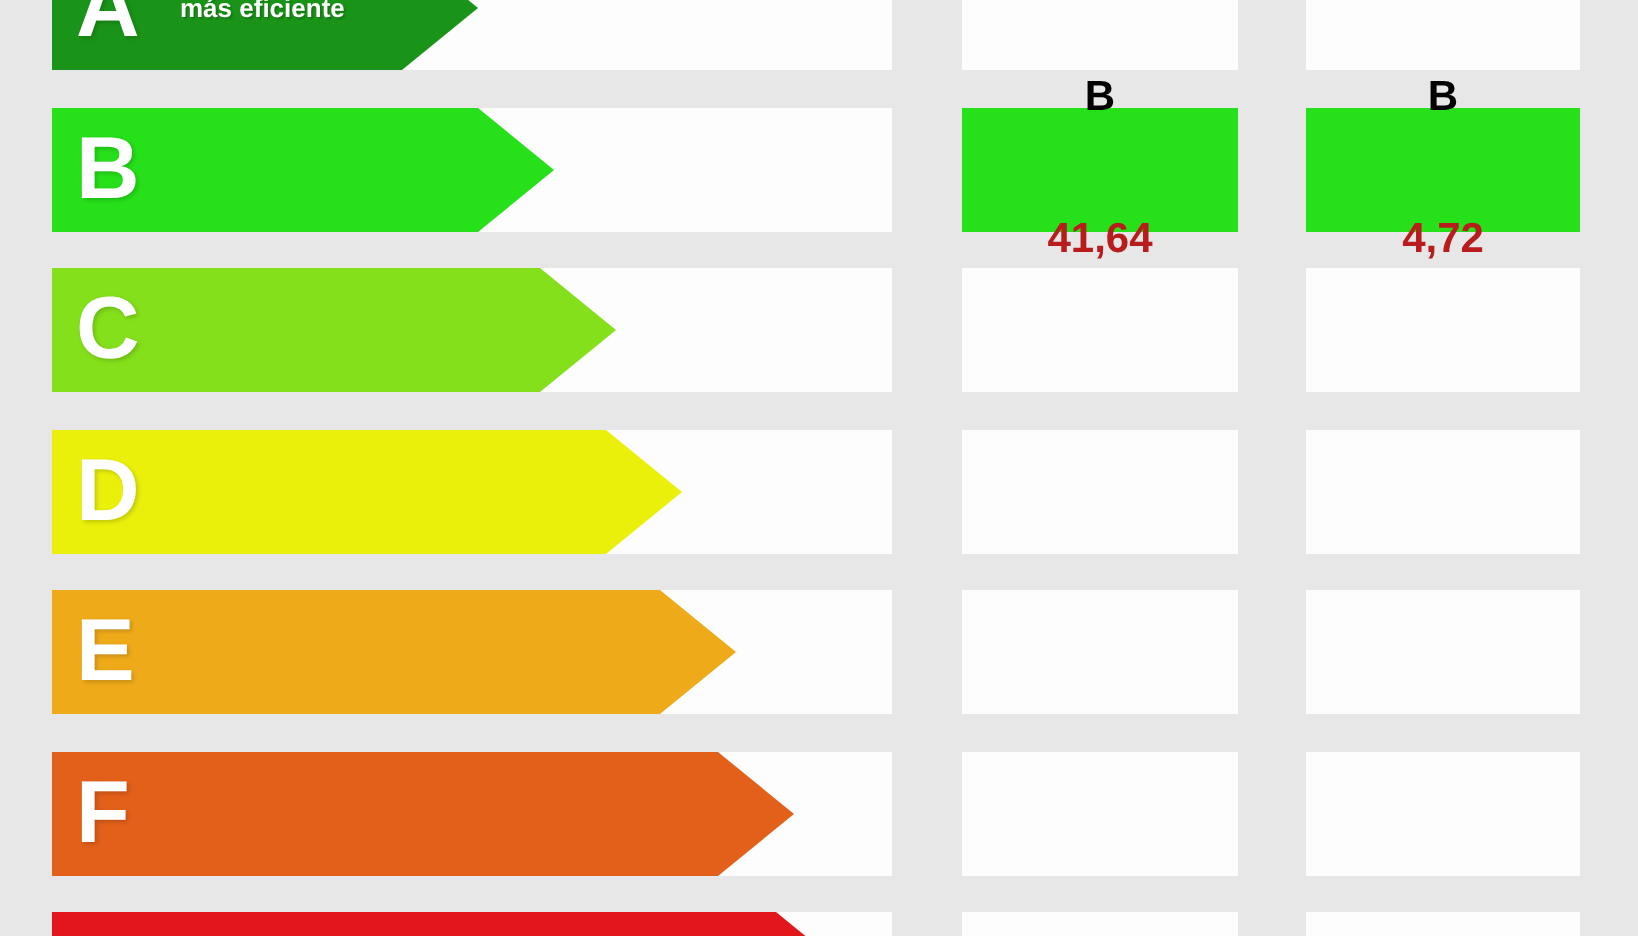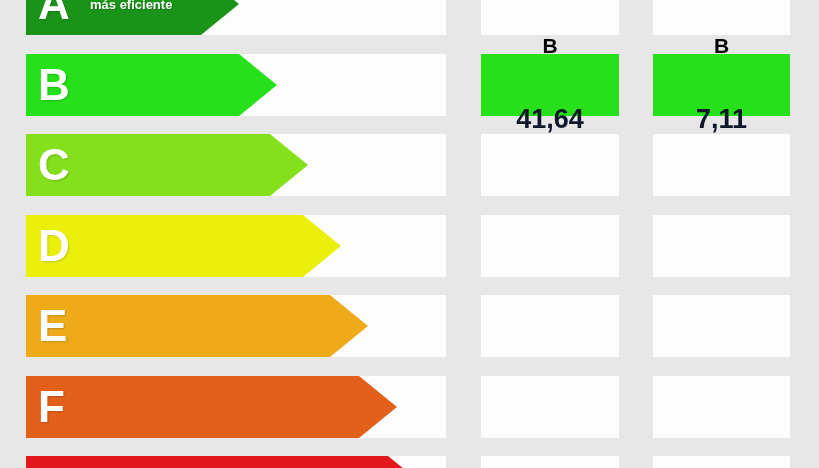--- a/index.html
+++ b/index.html
@@ -47,21 +47,21 @@
     align-items:center;justify-content:center;
     box-sizing:border-box;
   }
   .cell.col1{left:481px;width:138px;}
   .cell.col2{left:653px;width:137px;}
   .cell.filled{background:#26e019;}
   .cell .v-letter{
     font-size:21px;font-weight:bold;color:#000;line-height:1.05;
   }
   .cell .v-num{
-    font-size:27px;font-weight:bold;color:#0f172a;line-height:1.1;margin-top:48px;
+    font-size:21px;font-weight:bold;color:#b91c1c;line-height:1.1;margin-top:48px;
   }
 </style>
 </head>
 <body>
 
 <div id="chart">
     <div class="row" style="top: -27px;">
       <div class="panel"></div>
       <div class="arrow">
         <svg width="213" height="62" viewBox="0 0 213 62">
@@ -80,21 +80,21 @@
           <polygon points="0,0 213,0 251,31 213,62 0,62" fill="#26e019"></polygon>
         </svg>
       </div>
       <div class="letter">B</div>
       <div class="cell col1 filled" style="top: 0px;">
         <div class="v-letter">B</div>
         <div class="v-num">41,64</div>
       </div>
       <div class="cell col2 filled" style="top: 0px;">
         <div class="v-letter">B</div>
-        <div class="v-num">7,11</div>
+        <div class="v-num">4,72</div>
       </div>
     </div>
     <div class="row" style="top: 134px;">
       <div class="panel"></div>
       <div class="arrow">
         <svg width="282" height="62" viewBox="0 0 282 62">
           <polygon points="0,0 244,0 282,31 244,62 0,62" fill="#84e01a"></polygon>
         </svg>
       </div>
       <div class="letter">C</div>

